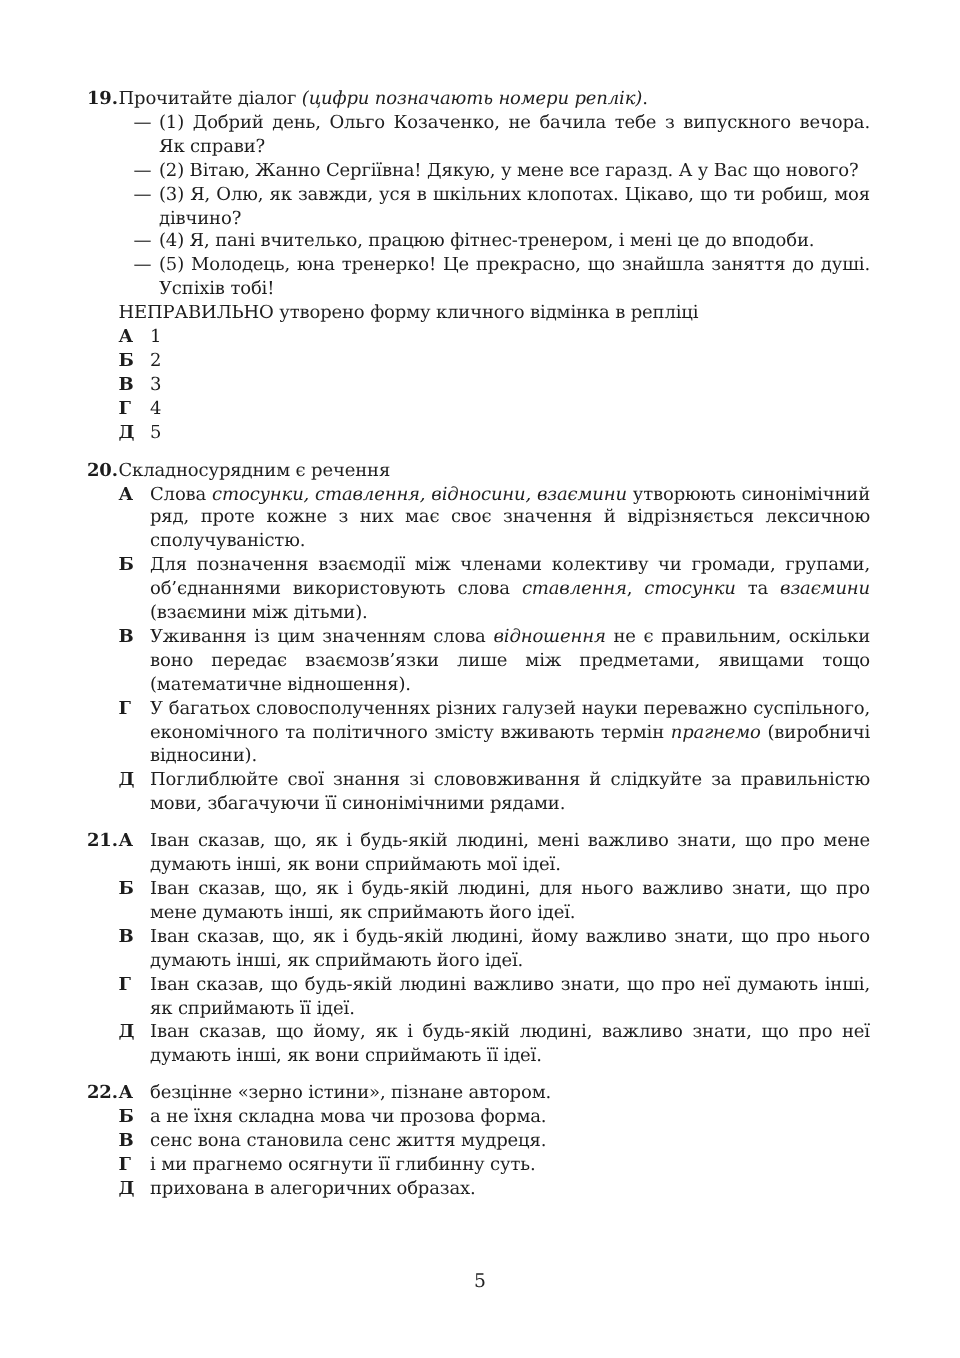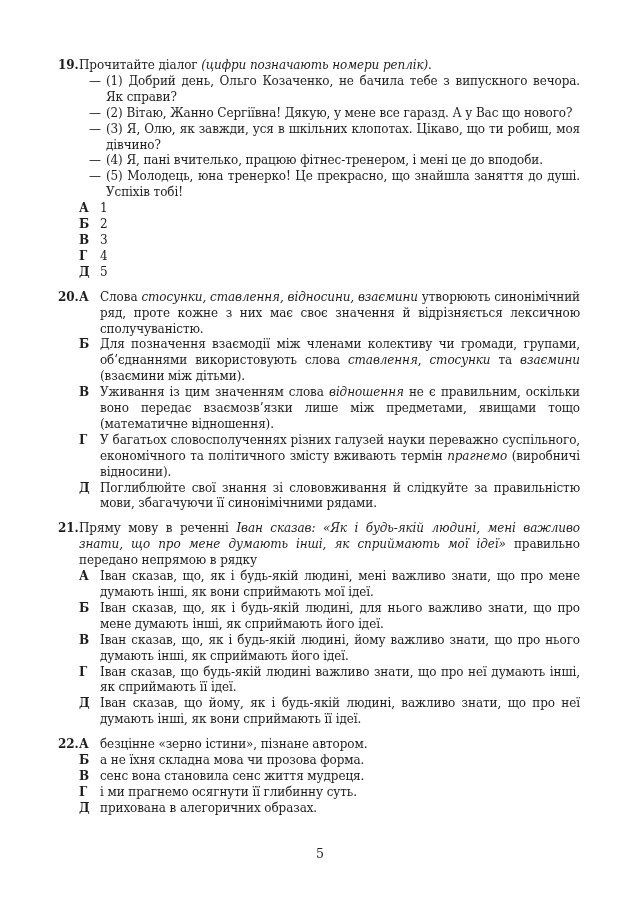--- a/index.html
+++ b/index.html
@@ -52,20 +52,21 @@
               </div>
               <div class="dialog-line">
                 <span class="dash">—</span>
                 <p class="dialog-text jt">(4) Я, пані вчителько, працюю фітнес-тренером, і мені це до вподоби.</p>
               </div>
               <div class="dialog-line">
                 <span class="dash">—</span>
                 <p class="dialog-text jt">(5) Молодець, юна тренерко! Це прекрасно, що знайшла заняття до душі. Успіхів тобі!</p>
               </div>
             </div>
+            <p class="q-substem jt">НЕПРАВИЛЬНО утворено форму кличного відмінка в репліці</p>
             <div class="options">
               <div class="option">
                 <span class="opt-letter">А</span>
                 <p class="opt-text jt">1</p>
               </div>
               <div class="option">
                 <span class="opt-letter">Б</span>
                 <p class="opt-text jt">2</p>
               </div>
               <div class="option">
@@ -81,20 +82,21 @@
                 <p class="opt-text jt">5</p>
               </div>
             </div>
           </div>
         </div>
       </article>
       <article class="question">
         <div class="q-row">
           <span class="q-num">20.</span>
           <div class="q-body">
+            <p class="q-stem jt">Складносурядним є речення</p>
             <div class="options">
               <div class="option">
                 <span class="opt-letter">А</span>
                 <p class="opt-text jt">Слова <span class="i">стосунки, ставлення, відносини, взаємини</span> утворюють синонімічний ряд, проте кожне з них має своє значення й відрізняється лексичною сполучуваністю.</p>
               </div>
               <div class="option">
                 <span class="opt-letter">Б</span>
                 <p class="opt-text jt">Для позначення взаємодії між членами колективу чи громади, групами, об’єднаннями використовують слова <span class="i">ставлення</span>, <span class="i">стосунки</span> та <span class="i">взаємини</span> (взаємини між дітьми).</p>
               </div>
               <div class="option">
@@ -110,21 +112,20 @@
                 <p class="opt-text jt">Поглиблюйте свої знання зі слововживання й слідкуйте за правильністю мови, збагачуючи її синонімічними рядами.</p>
               </div>
             </div>
           </div>
         </div>
       </article>
       <article class="question">
         <div class="q-row">
           <span class="q-num">21.</span>
           <div class="q-body">
-            <p class="q-stem jt">Пряму мову в реченні <span class="i">Іван сказав: «Як і будь-якій людині, мені важливо знати, що про мене думають інші, як сприймають мої ідеї»</span> правильно передано непрямою в рядку</p>
             <div class="options">
               <div class="option">
                 <span class="opt-letter">А</span>
                 <p class="opt-text jt">Іван сказав, що, як і будь-якій людині, мені важливо знати, що про мене думають інші, як вони сприймають мої ідеї.</p>
               </div>
               <div class="option">
                 <span class="opt-letter">Б</span>
                 <p class="opt-text jt">Іван сказав, що, як і будь-якій людині, для нього важливо знати, що про мене думають інші, як сприймають його ідеї.</p>
               </div>
               <div class="option">

